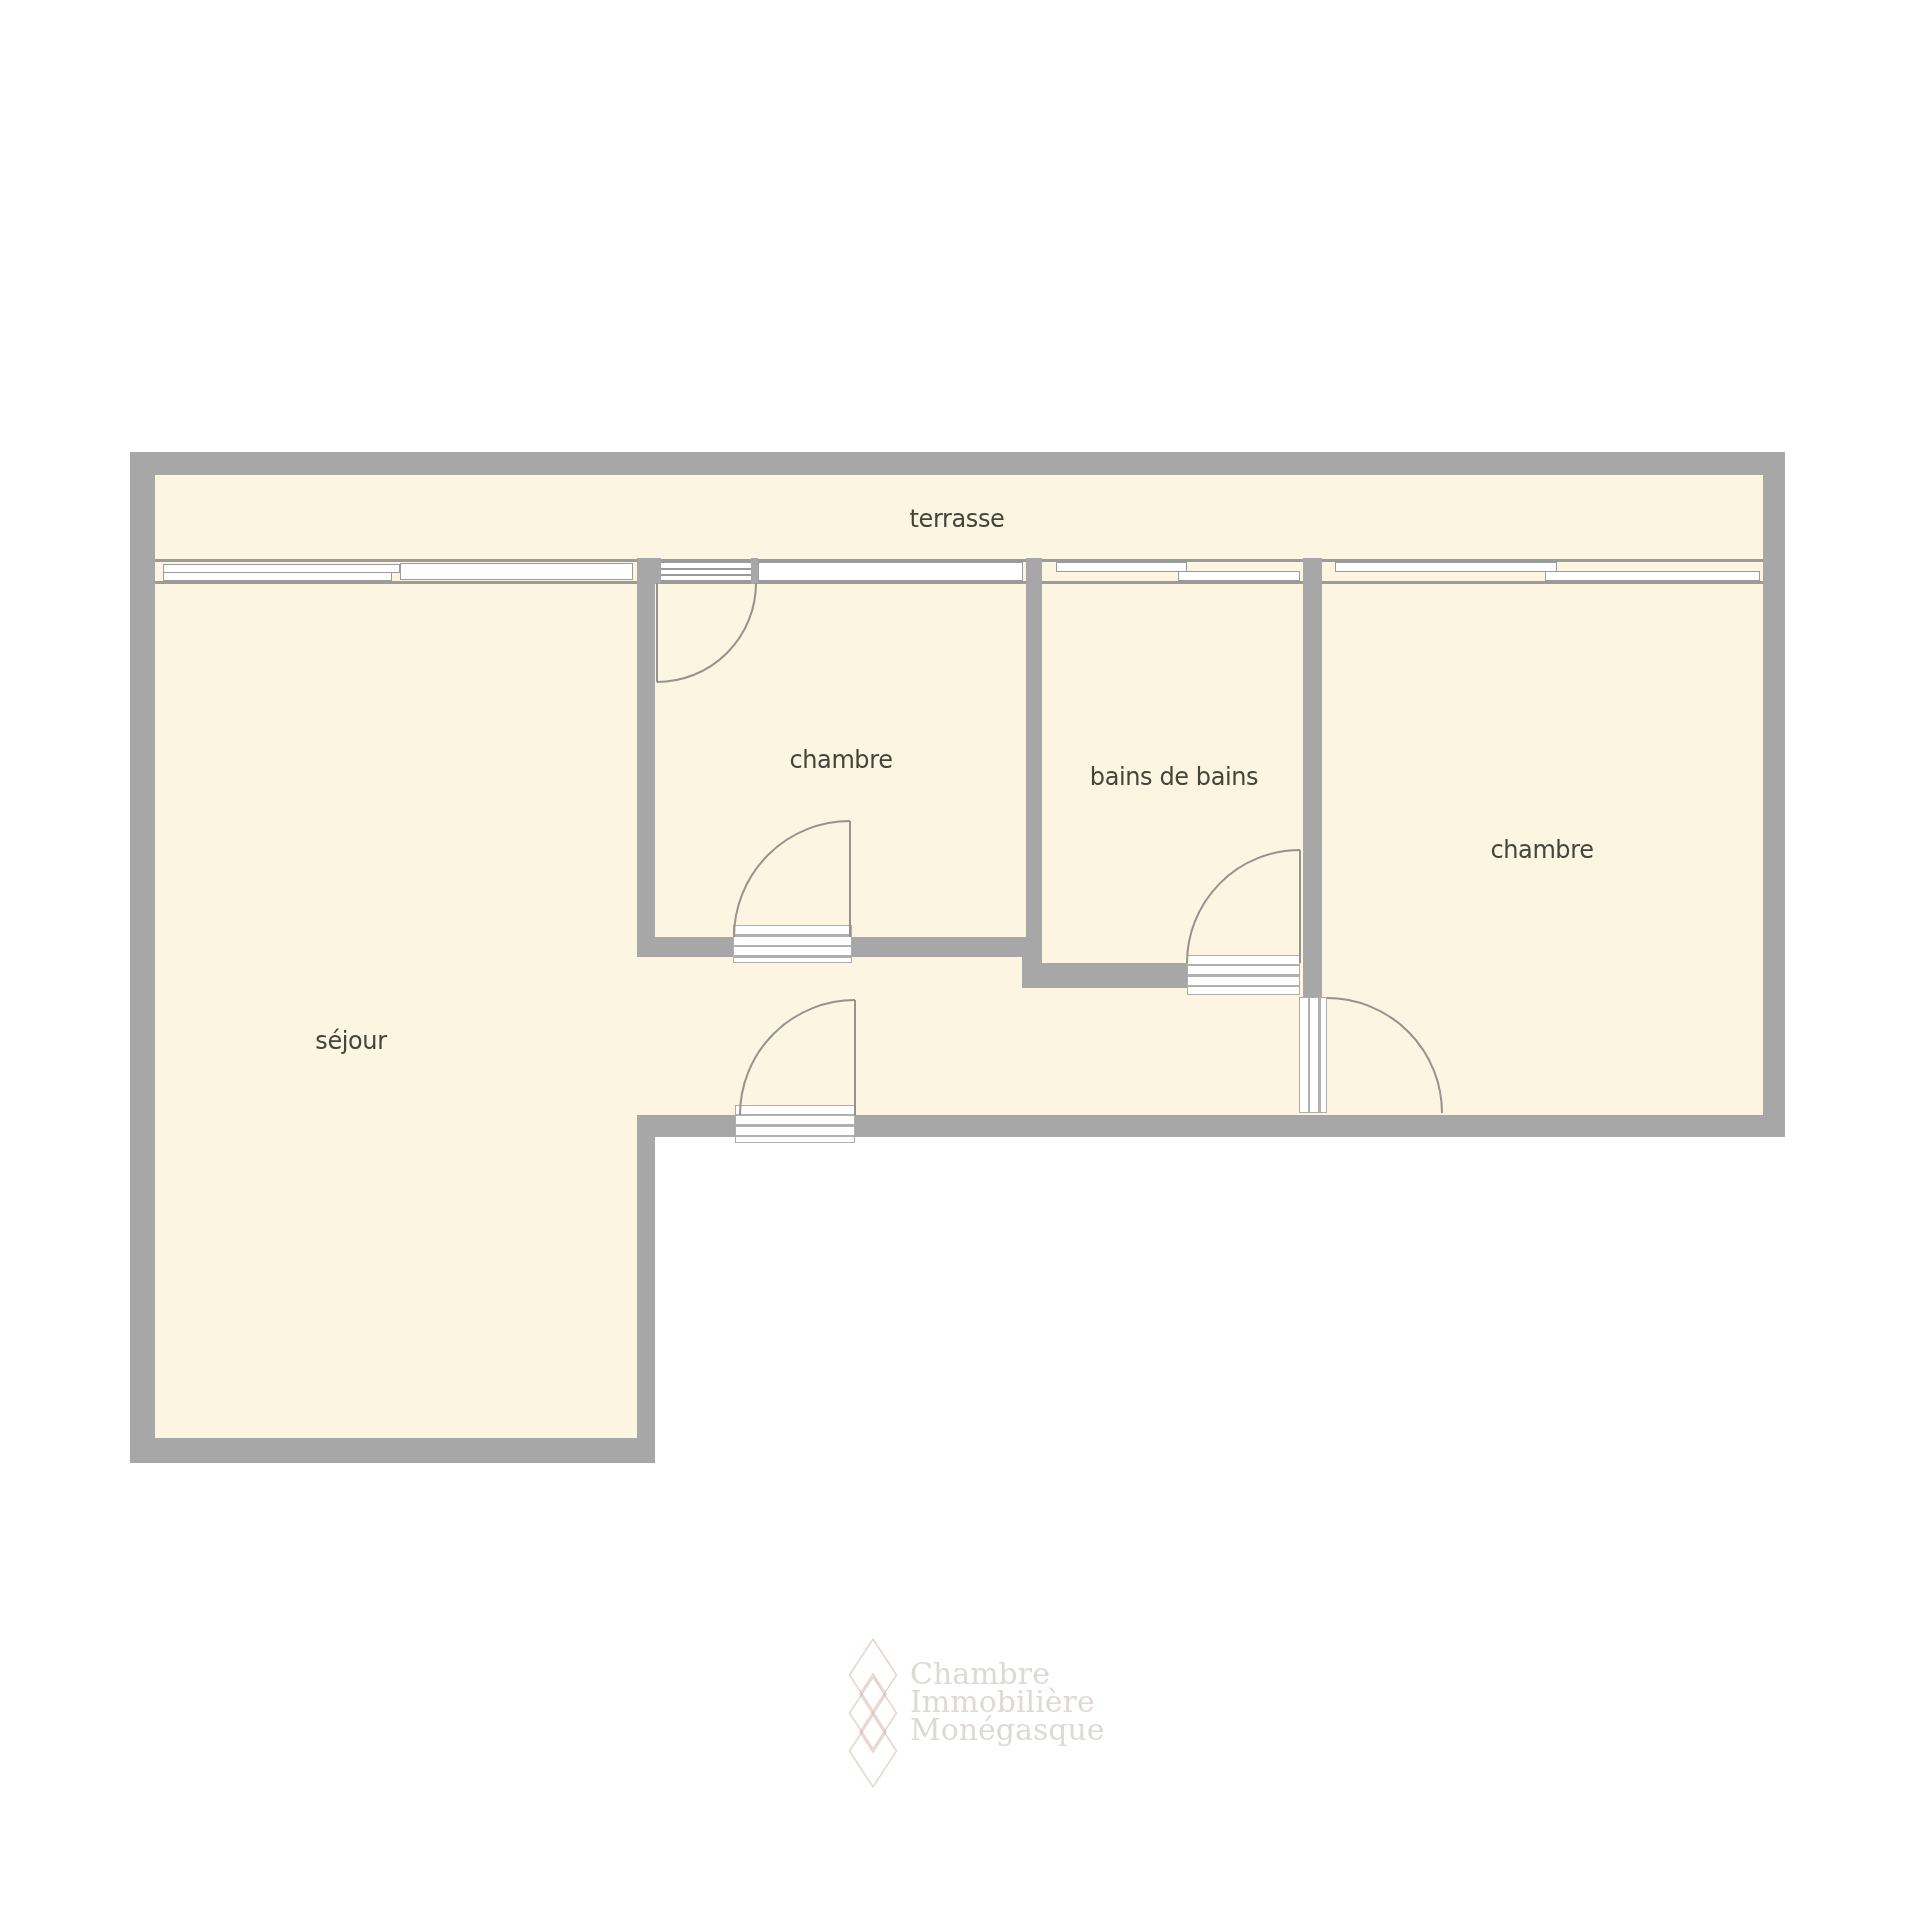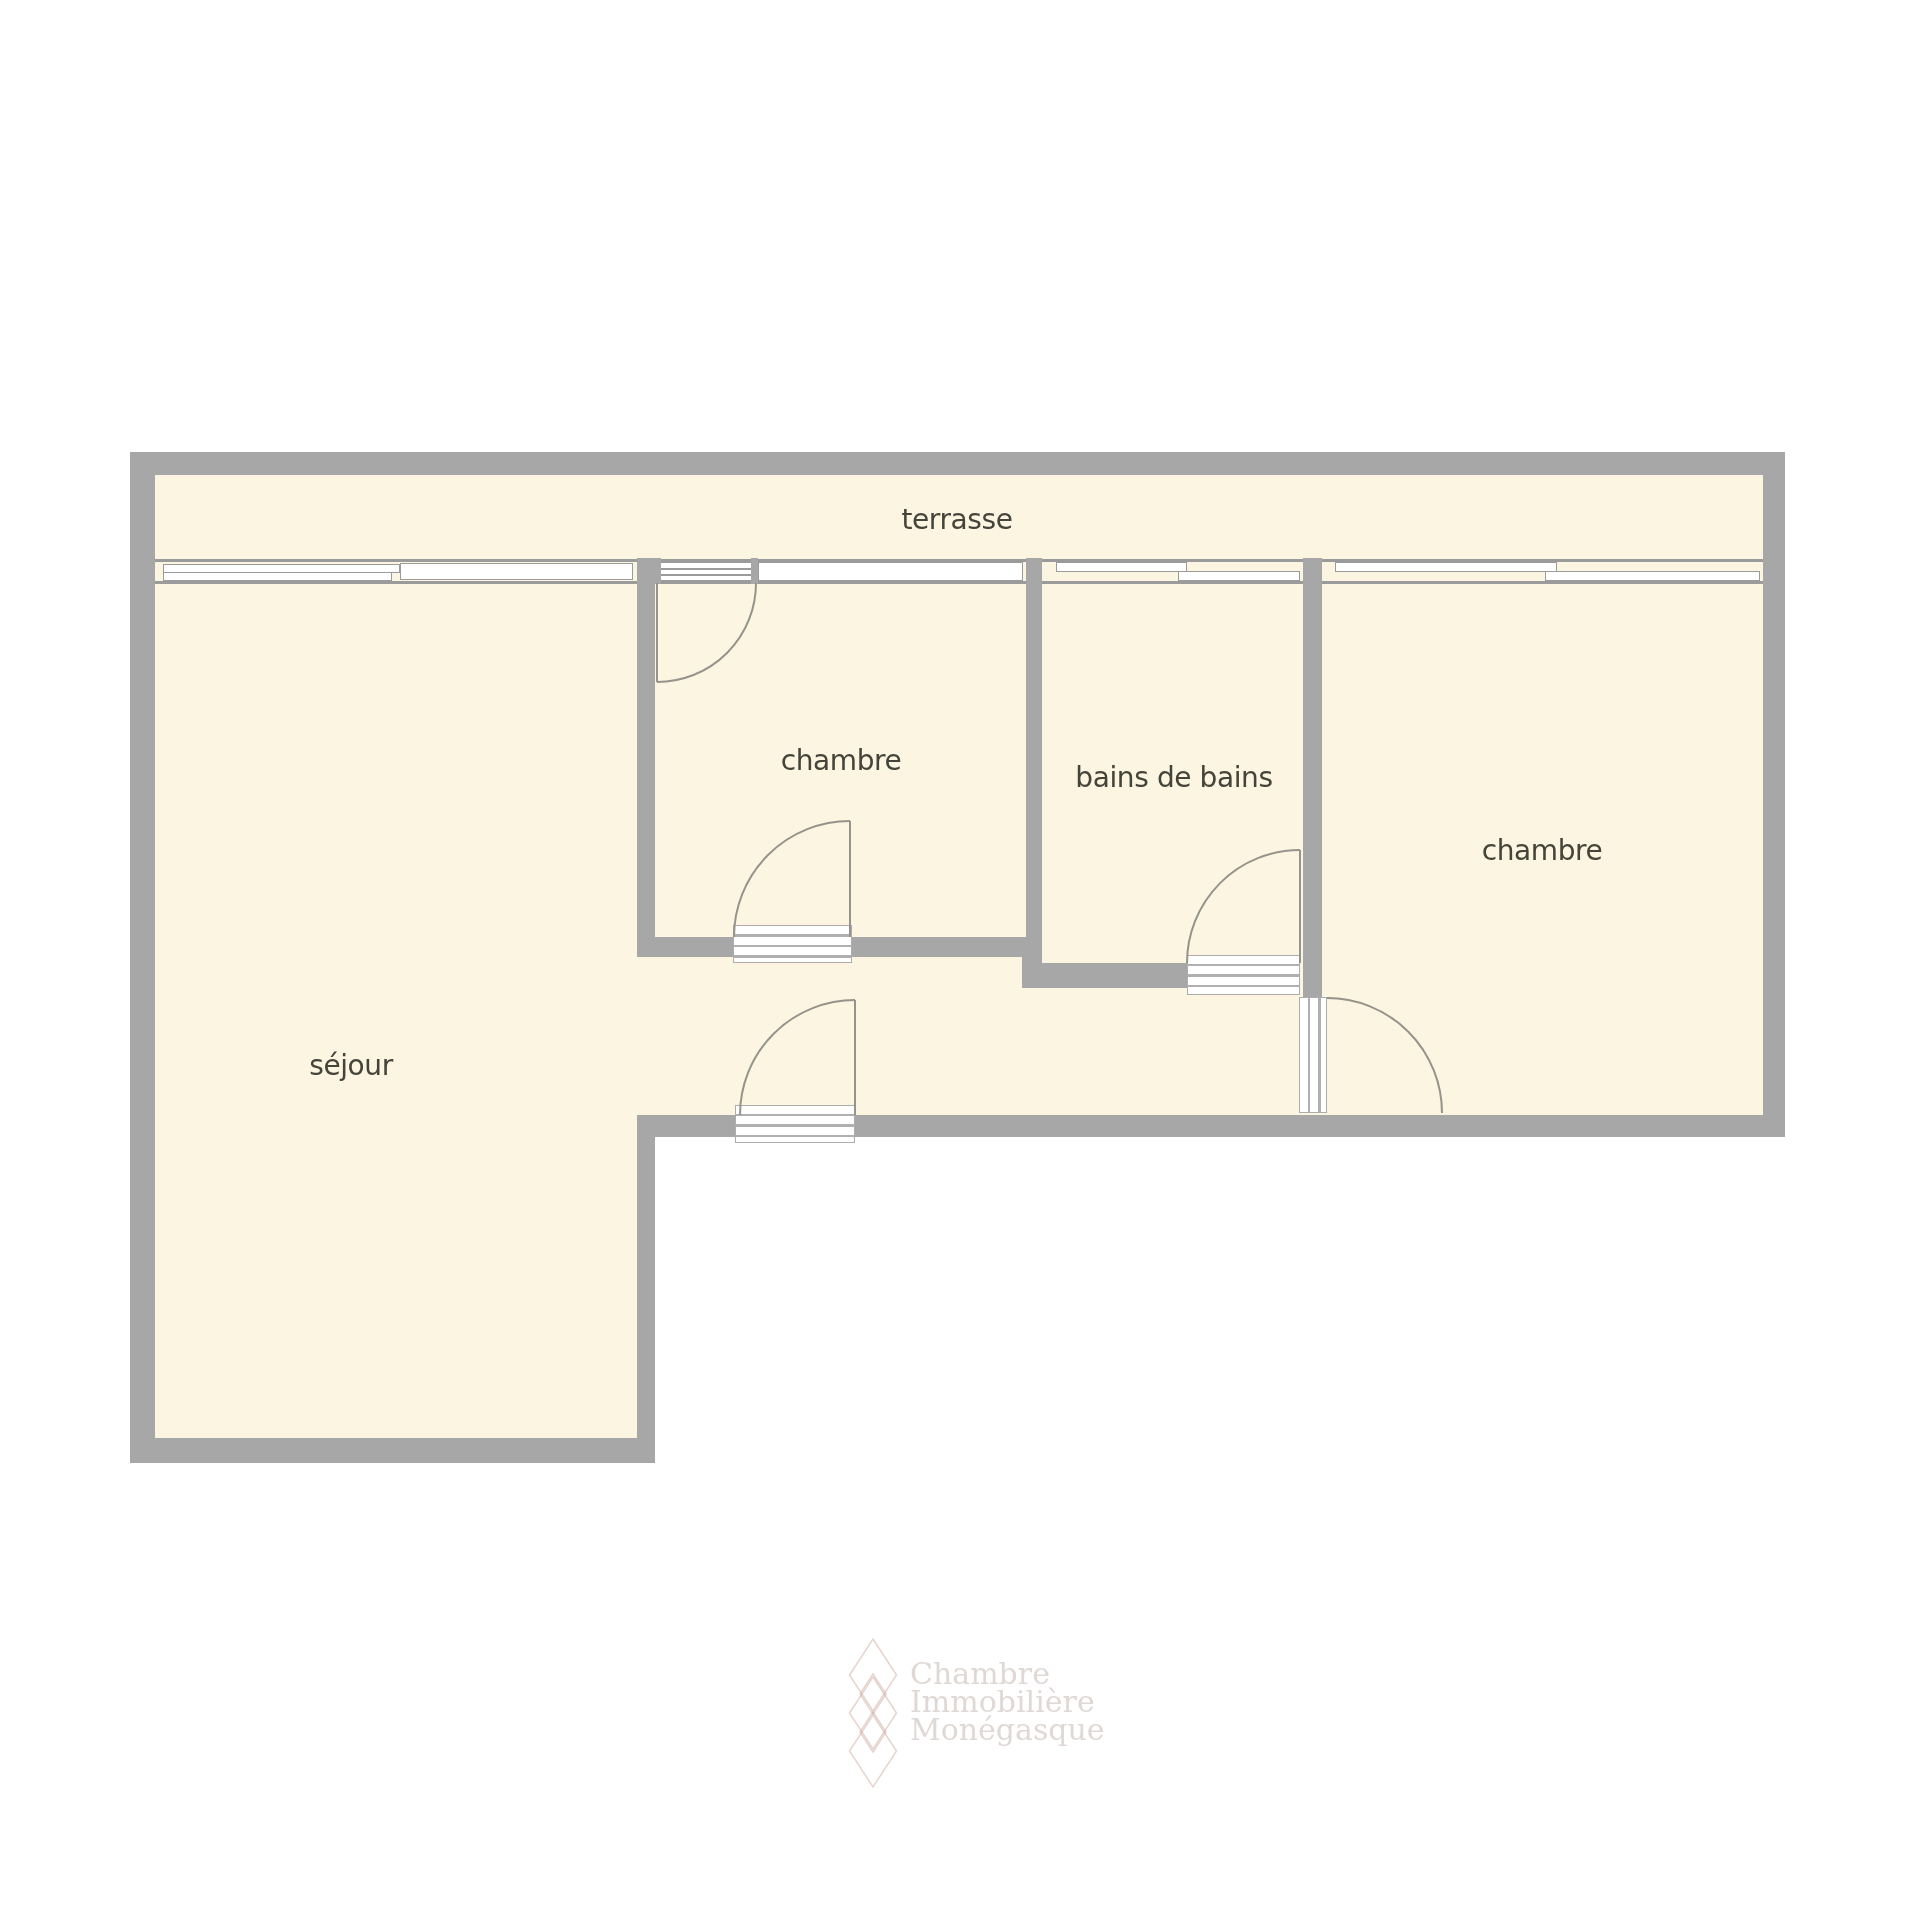--- a/index.html
+++ b/index.html
@@ -4,21 +4,21 @@
 <style>
   html,body{margin:0;padding:0;background:#ffffff;}
   #plan{position:relative;width:1920px;height:1920px;background:#ffffff;overflow:hidden;
         font-family:"DejaVu Sans", "Liberation Sans", sans-serif;}
   .floor{position:absolute;left:0;top:0;width:1920px;height:1920px;}
   .wall{position:absolute;}
   .wline{position:absolute;}
   .panel{position:absolute;background:#ffffff;border:1.5px solid #9b9b9b;box-sizing:border-box;}
   .jamb{position:absolute;}
   .threshold{position:absolute;box-sizing:border-box;border:1.5px solid #adadad;background:#fff;}
-  .room-label{position:absolute;transform:translate(-50%,-50%);font-size:28px;letter-spacing:-0.4px;
+  .room-label{position:absolute;transform:translate(-50%,-50%);font-size:24px;letter-spacing:-0.4px;
               color:#45443a;white-space:nowrap;}
   .arc-layer{position:absolute;left:0;top:0;pointer-events:none;}
   .watermark-text{position:absolute;font-family:"DejaVu Serif", "Liberation Serif", serif;
                   font-size:30px;line-height:28px;color:rgba(176,158,148,0.40);white-space:nowrap;}
 </style>
 </head>
 <body>
 
 <div id="plan">
   <div class="floor" id="floor" style="background: rgb(251, 245, 226); clip-path: polygon(155px 475px, 1763px 475px, 1763px 1115px, 655px 1115px, 655px 1438px, 155px 1438px);"></div>
@@ -76,21 +76,21 @@
       <line x1="657" y1="583" x2="657" y2="682" stroke="#95938b" stroke-width="2"></line>
       <line x1="850" y1="821" x2="850" y2="937" stroke="#95938b" stroke-width="2"></line>
       <line x1="855" y1="1000" x2="855" y2="1115" stroke="#95938b" stroke-width="2"></line>
       <line x1="1300" y1="850" x2="1300" y2="963" stroke="#95938b" stroke-width="2"></line>
     </svg>
   <div id="labels-layer">
       <div class="room-label" style="left: 957px; top: 519px; color: rgb(69, 68, 58);">terrasse</div>
       <div class="room-label" style="left: 841px; top: 760px; color: rgb(69, 68, 58);">chambre</div>
       <div class="room-label" style="left: 1174px; top: 777px; color: rgb(69, 68, 58);">bains de bains</div>
       <div class="room-label" style="left: 1542px; top: 850px; color: rgb(69, 68, 58);">chambre</div>
-      <div class="room-label" style="left: 351px; top: 1065px; color: rgb(69, 68, 58);">séjour</div>
+      <div class="room-label" style="left: 351px; top: 1041px; color: rgb(69, 68, 58);">séjour</div>
     </div>
 
   <svg id="wm-logo" class="arc-layer" width="1920" height="1920">
       <polygon points="873,1639 896.5,1675 873,1711 849.5,1675" fill="none" stroke="rgba(206,170,158,0.50)" stroke-width="1.5"></polygon>
       <polygon points="873,1677 896.5,1713 873,1749 849.5,1713" fill="none" stroke="rgba(206,170,158,0.50)" stroke-width="1.5"></polygon>
       <polygon points="873,1715 896.5,1751 873,1787 849.5,1751" fill="none" stroke="rgba(206,170,158,0.50)" stroke-width="1.5"></polygon>
       <polygon points="873,1674 886,1694 873,1714 860,1694" fill="none" stroke="rgba(206,170,158,0.50)" stroke-width="1.5"></polygon>
       <polygon points="873,1712 886,1732 873,1752 860,1732" fill="none" stroke="rgba(206,170,158,0.50)" stroke-width="1.5"></polygon>
     </svg>
   <div class="watermark-text" id="wm-text" style="left: 910px; top: 1660px; color: rgba(176, 158, 148, 0.4);">

